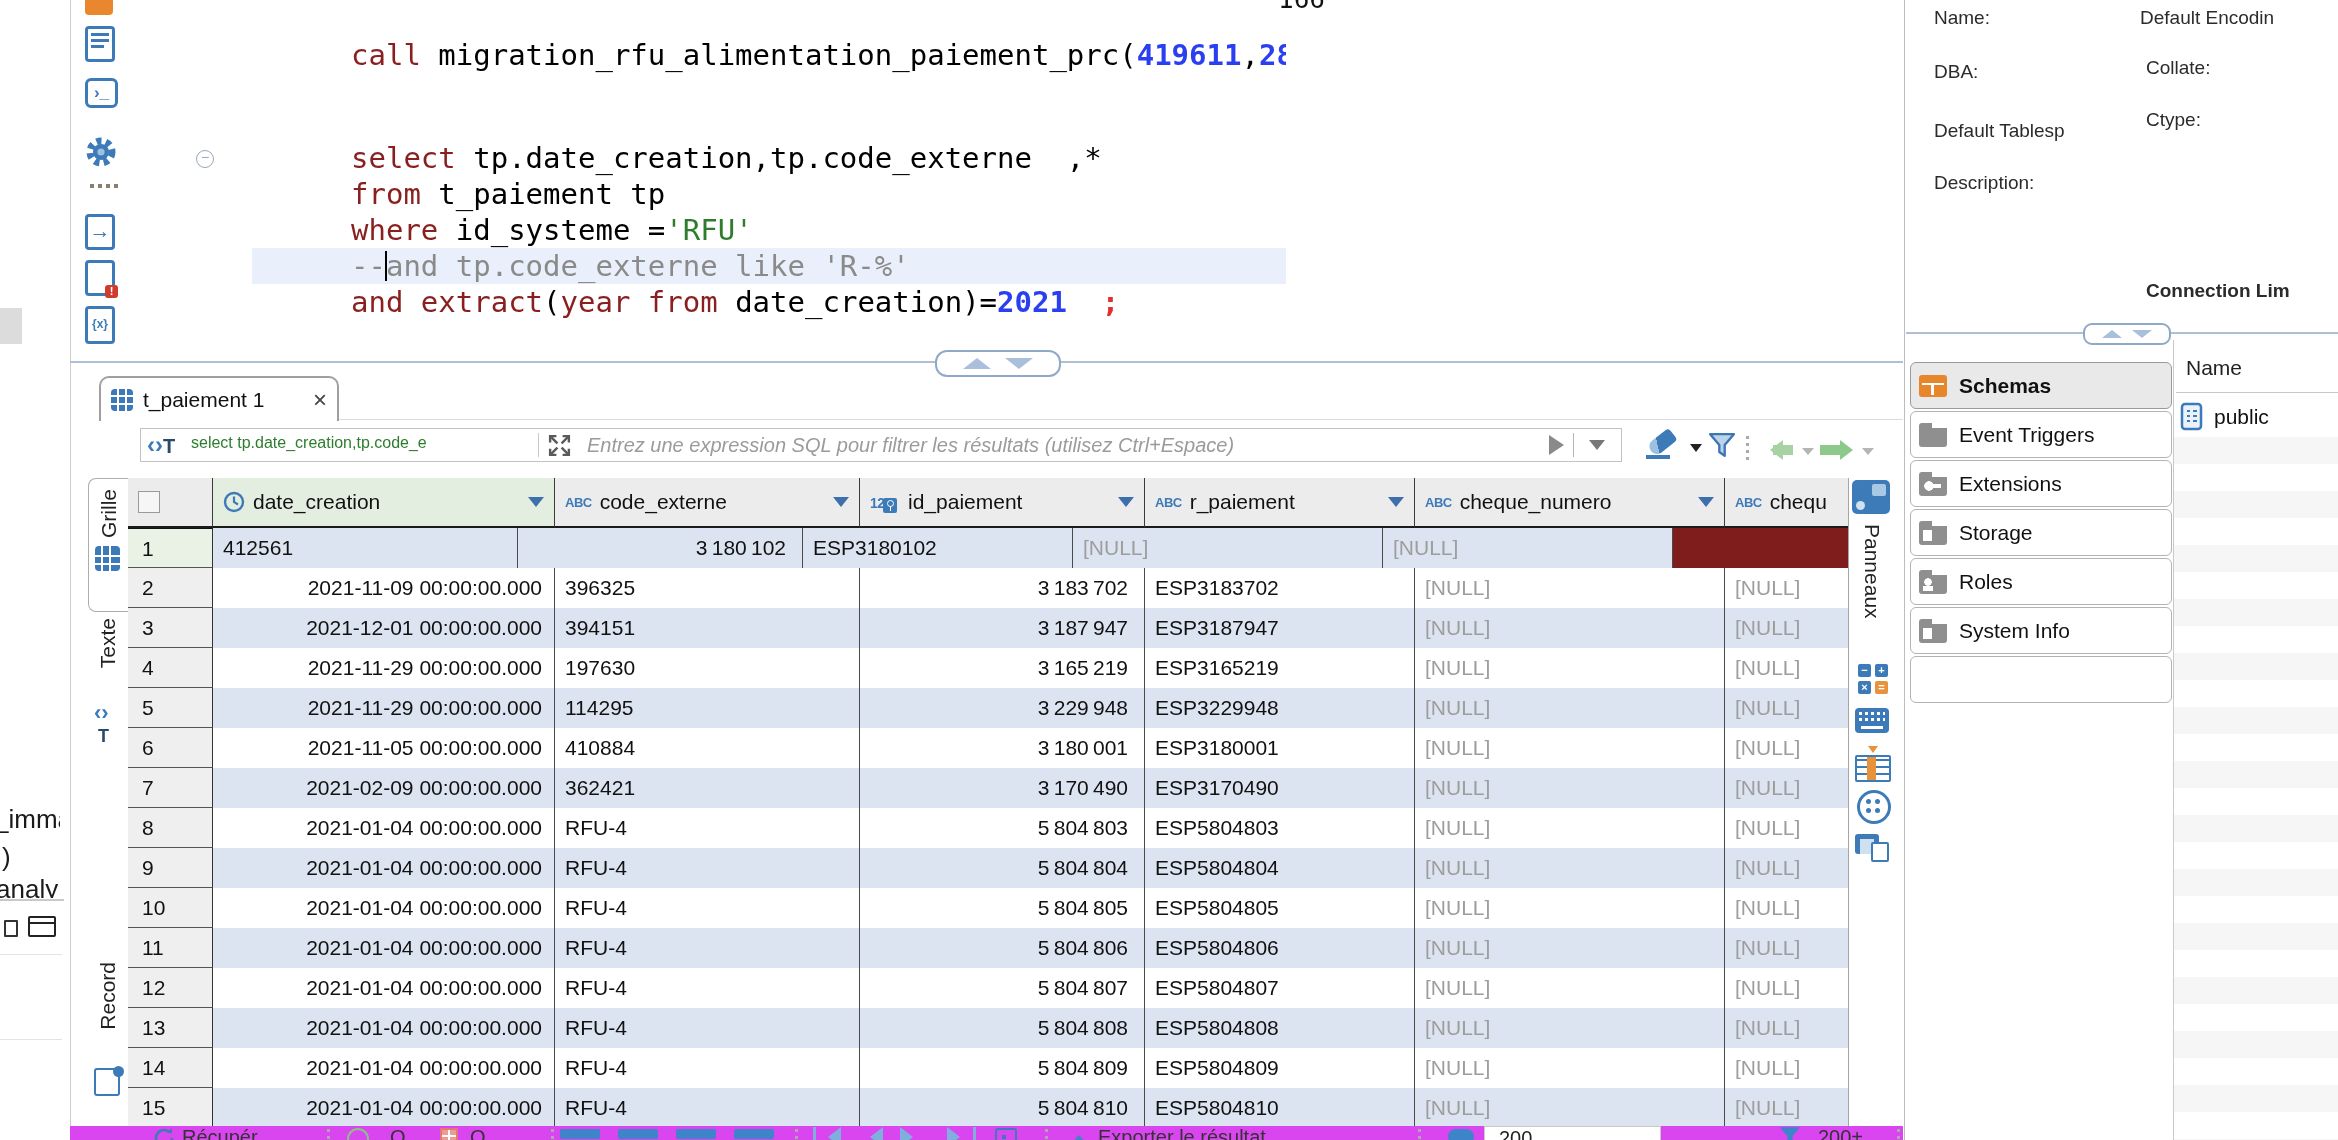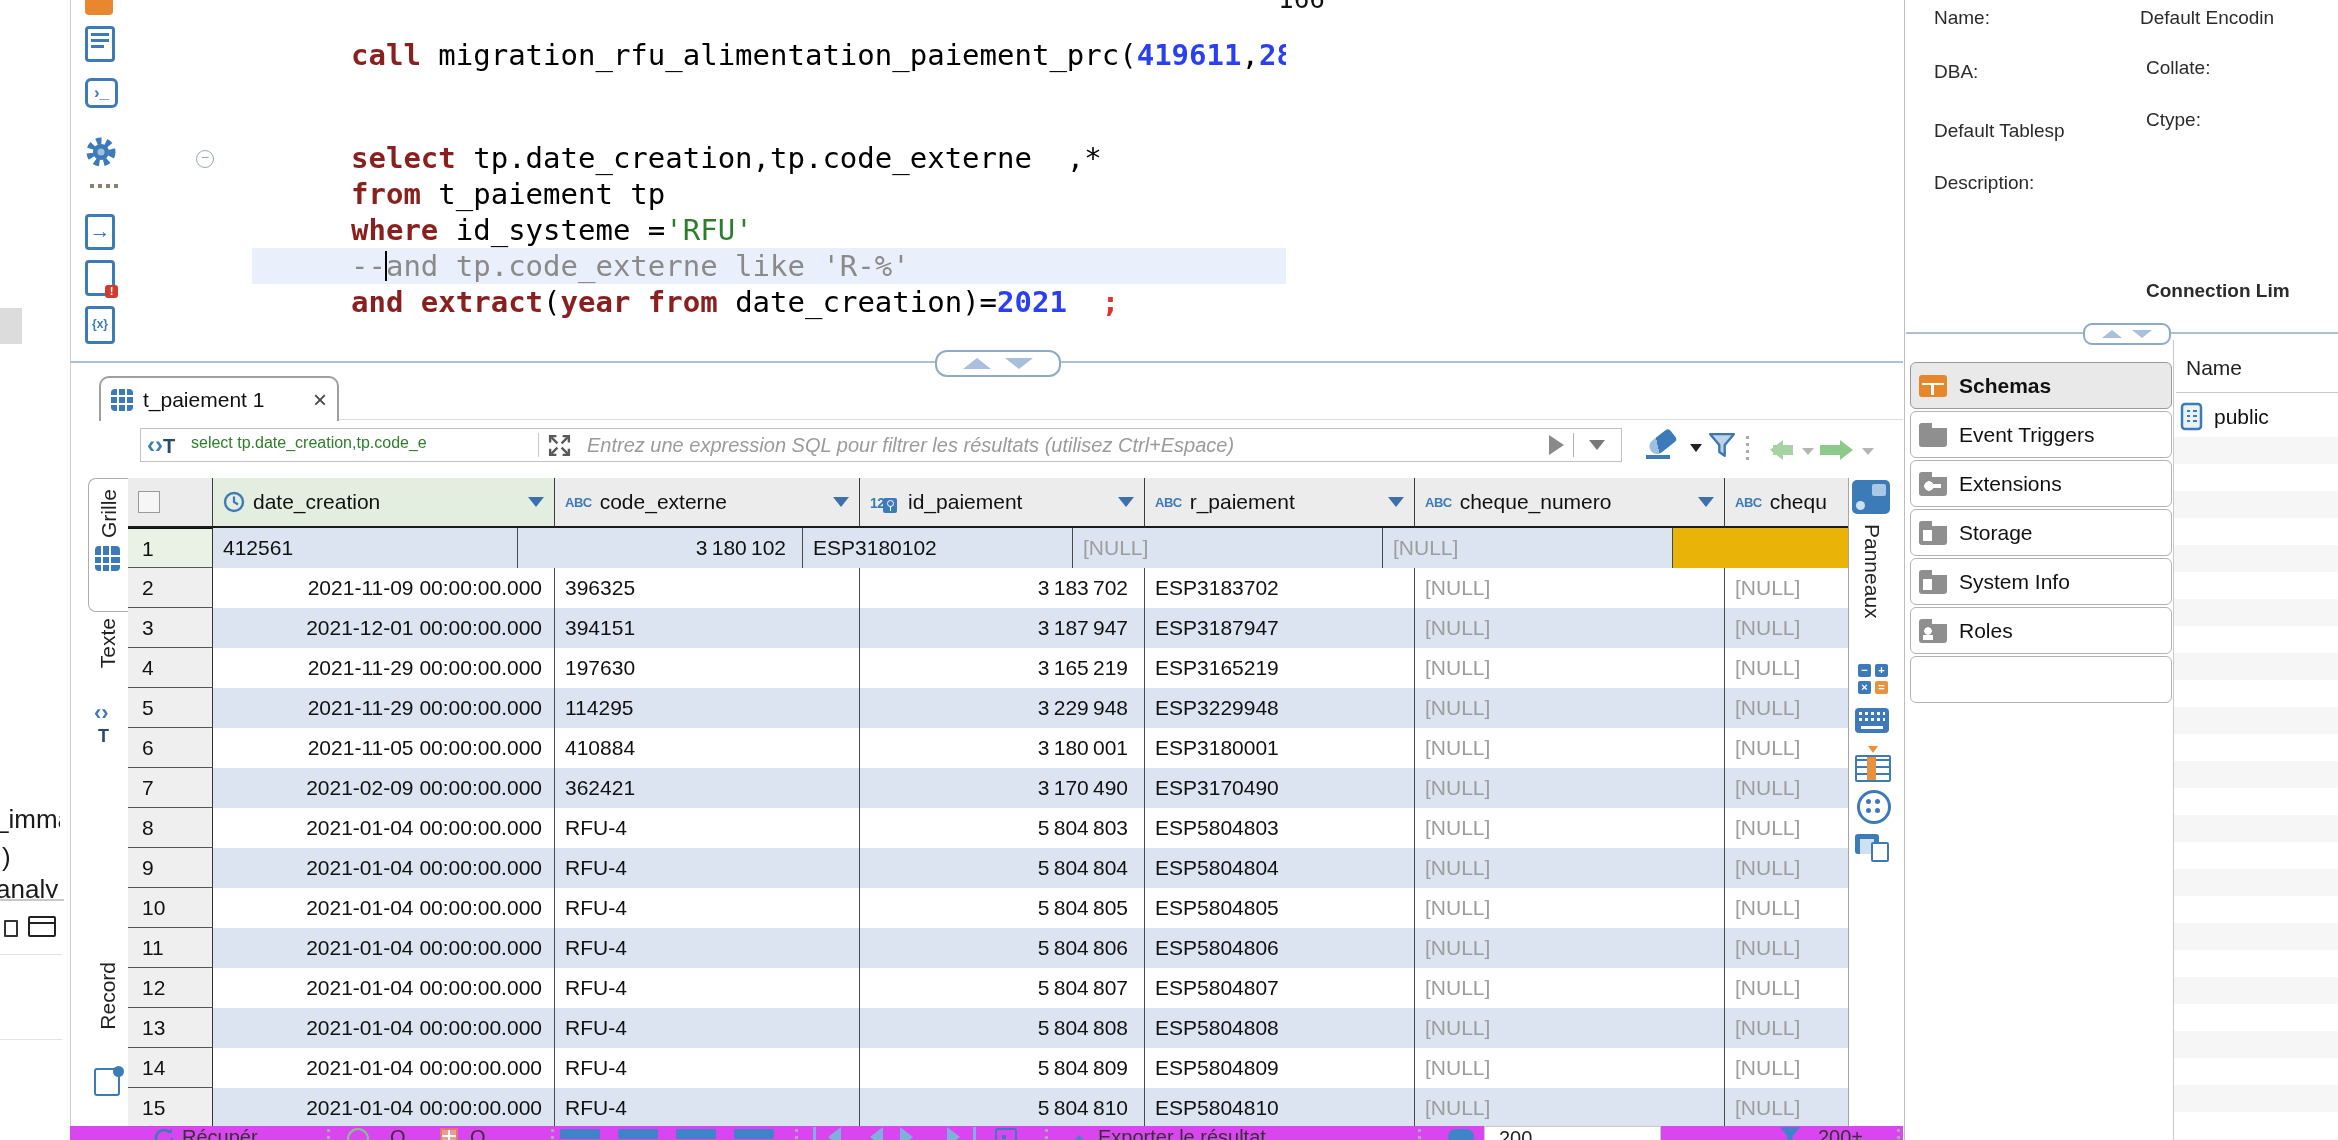--- a/index.html
+++ b/index.html
@@ -4,21 +4,21 @@
 <style>
   html,body{margin:0;padding:0;background:#fff;}
   #app{position:relative;width:2338px;height:1140px;overflow:hidden;background:#fff;
        font-family:"Liberation Sans",sans-serif;color:#111;}
   .ab{position:absolute;}
   .nw{white-space:nowrap;overflow:hidden;}
 
   
   .sline{position:absolute;left:225px;height:36px;line-height:36px;
          font-family:"DejaVu Sans Mono",monospace;font-size:29px;white-space:pre;}
-  .kw{color:#8a1f1f;font-weight:bold;}
+  .kw{color:#8a1f1f;font-weight:normal;}
   .pl{color:#000;}
   .num{color:#2a3ff0;font-weight:bold;}
   .str{color:#2d7d2d;}
   .cm{color:#8a8a8a;}
   .semi{color:#e03131;font-weight:bold;}
   .curline{position:absolute;left:126px;top:248px;width:1140px;height:36px;background:#e9effb;}
   .caret{position:absolute;left:259px;top:251px;width:2px;height:30px;background:#000;}
   .fold{position:absolute;left:196px;top:150px;width:16px;height:16px;border:1.5px solid #9aa7b8;
         border-radius:50%;color:#9aa7b8;font-size:14px;line-height:13px;text-align:center;background:#fff;}
 
@@ -45,21 +45,21 @@
   .filterbox{position:absolute;left:140px;top:428px;width:1482px;height:34px;background:#fff;
              border:1px solid #c2c2c2;box-sizing:border-box;}
   .ph{font-style:italic;color:#9b9b9b;font-size:20px;}
   .qtext{color:#2d7d2d;font-size:16px;white-space:pre;}
   .tridngray{width:0;height:0;border-left:8px solid transparent;border-right:8px solid transparent;border-top:10px solid #787878;}
   .tridnblk{width:0;height:0;border-left:6px solid transparent;border-right:6px solid transparent;border-top:8px solid #222;}
   .tridnlt{width:0;height:0;border-left:6px solid transparent;border-right:6px solid transparent;border-top:7px solid #b5b5b5;}
   .hdrtri{margin-left:auto;width:0;height:0;border-left:8px solid transparent;border-right:8px solid transparent;border-top:10px solid #3e6fad;}
 
   
-  #grid{position:absolute;left:128px;top:478px;width:1720px;height:650px;overflow:hidden;background:#eab308;}
+  #grid{position:absolute;left:128px;top:478px;width:1720px;height:650px;overflow:hidden;background:#7f1d1d;}
   .ghead{display:flex;height:50px;}
   .hc{box-sizing:border-box;border-right:1px solid #3c3c3c;border-bottom:2px solid #1b1b1b;background:#ececec;
       display:flex;align-items:center;gap:8px;padding:0 10px;font-size:21px;color:#111;}
   .hc.hsel{background:#e4eee0;}
   .grow{display:flex;height:40px;}
   .c{box-sizing:border-box;border-right:1px solid #4a4a4a;font-size:21px;line-height:40px;
      padding:0 10px;white-space:nowrap;overflow:hidden;background:#fff;}
   .odd .c{background:#dde4f1;}
   .c.rn{background:#efefef !important;border-bottom:1px solid #555;border-right:1px solid #333;color:#111;padding-left:14px;}
   .c.rn.selnum{background:#eaf1e5 !important;border-top:1px solid #111;}
@@ -549,27 +549,27 @@
         <span class="ic ic-ext"></span>
         <span>Extensions</span>
       </div>
 
       <div class="navitem">
         <span class="ic ic-info"></span>
         <span>Storage</span>
       </div>
 
       <div class="navitem">
+        <span class="ic ic-user"></span>
+        <span>Roles</span>
+      </div>
+
+      <div class="navitem">
         <span class="ic ic-info"></span>
         <span>System Info</span>
-      </div>
-
-      <div class="navitem">
-        <span class="ic ic-user"></span>
-        <span>Roles</span>
       </div>
 
       <div class="navitem">
         <span class="ic ic-none"></span>
         <span></span>
       </div>
     </div>
 
   <div class="ab" style="left:2173px;top:340px;width:1px;height:800px;background:#c9c9c9;"></div>
   <div class="ab" style="left:2186px;top:356px;font-size:21px;color:#222;">Name</div>

